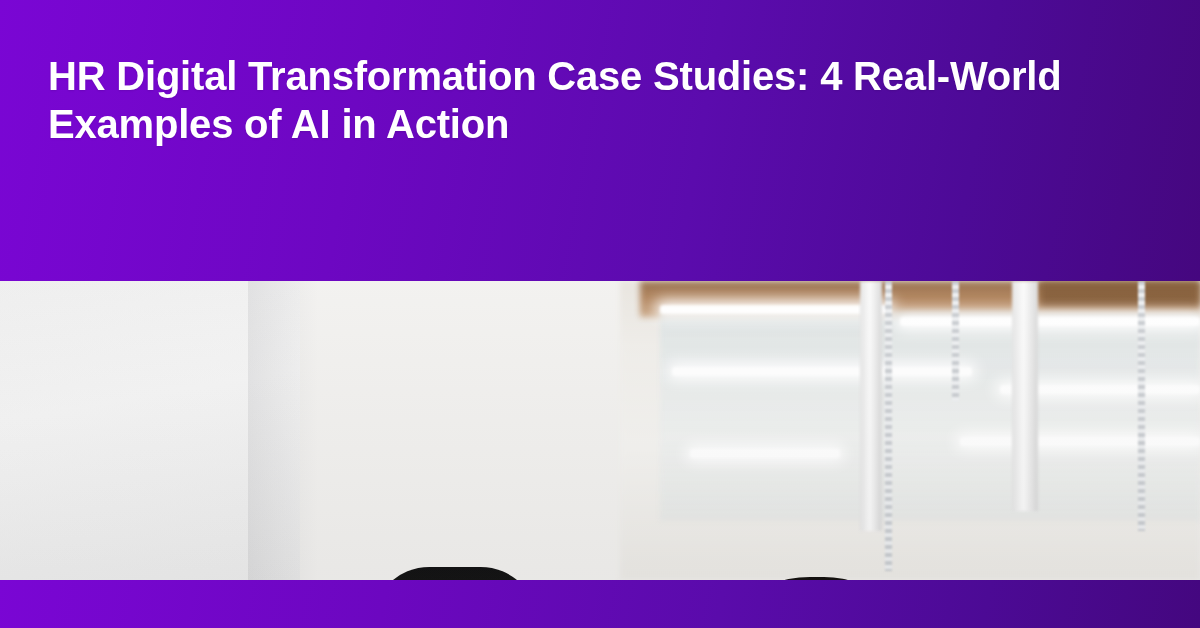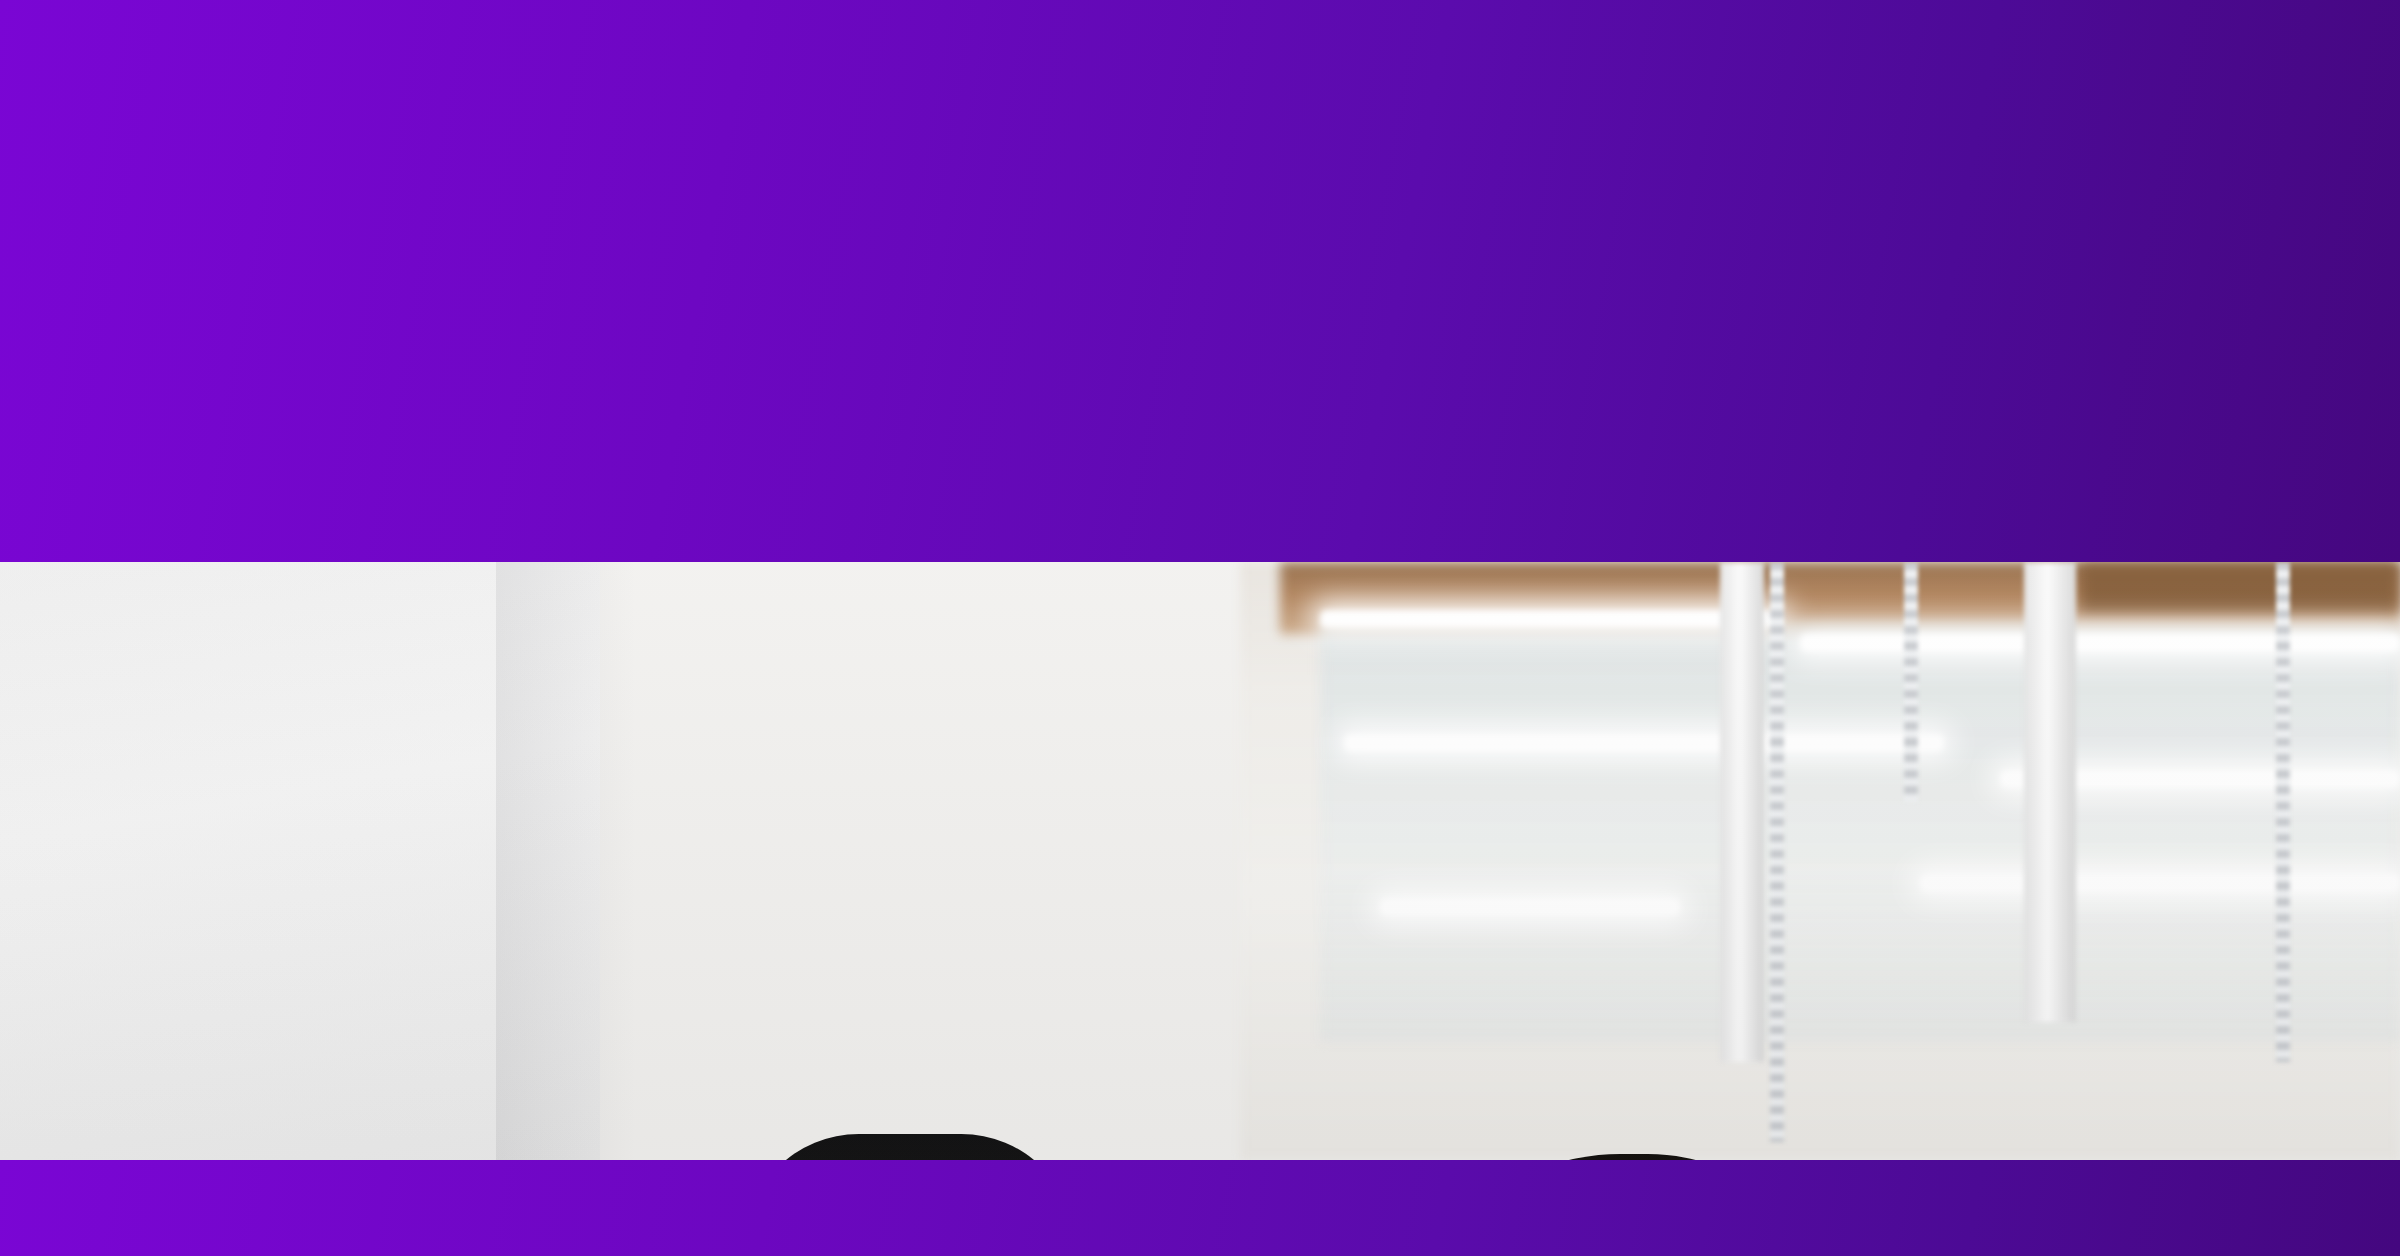--- a/index.html
+++ b/index.html
@@ -161,20 +161,21 @@
     background: linear-gradient(100deg, #7a06d4 0%, #6c07c0 32%, #5a0bab 60%, #4c0a95 82%, #44077f 100%);
   }
 </style>
 </head>
 <body>
 
 <div class="banner">
 
   <div class="header-band"></div>
 
+  <h1 class="title">HR Digital Transformation Case Studies: 4 Real-World Examples of AI in Action</h1>
 
   <div class="photo">
     <div class="photo-scene">
 
       <div class="wall"></div>
       <div class="wall-shadow"></div>
 
       <div class="office-bg"></div>
       <div class="ceiling-wood"></div>
       <div class="ceiling-wood2"></div>

